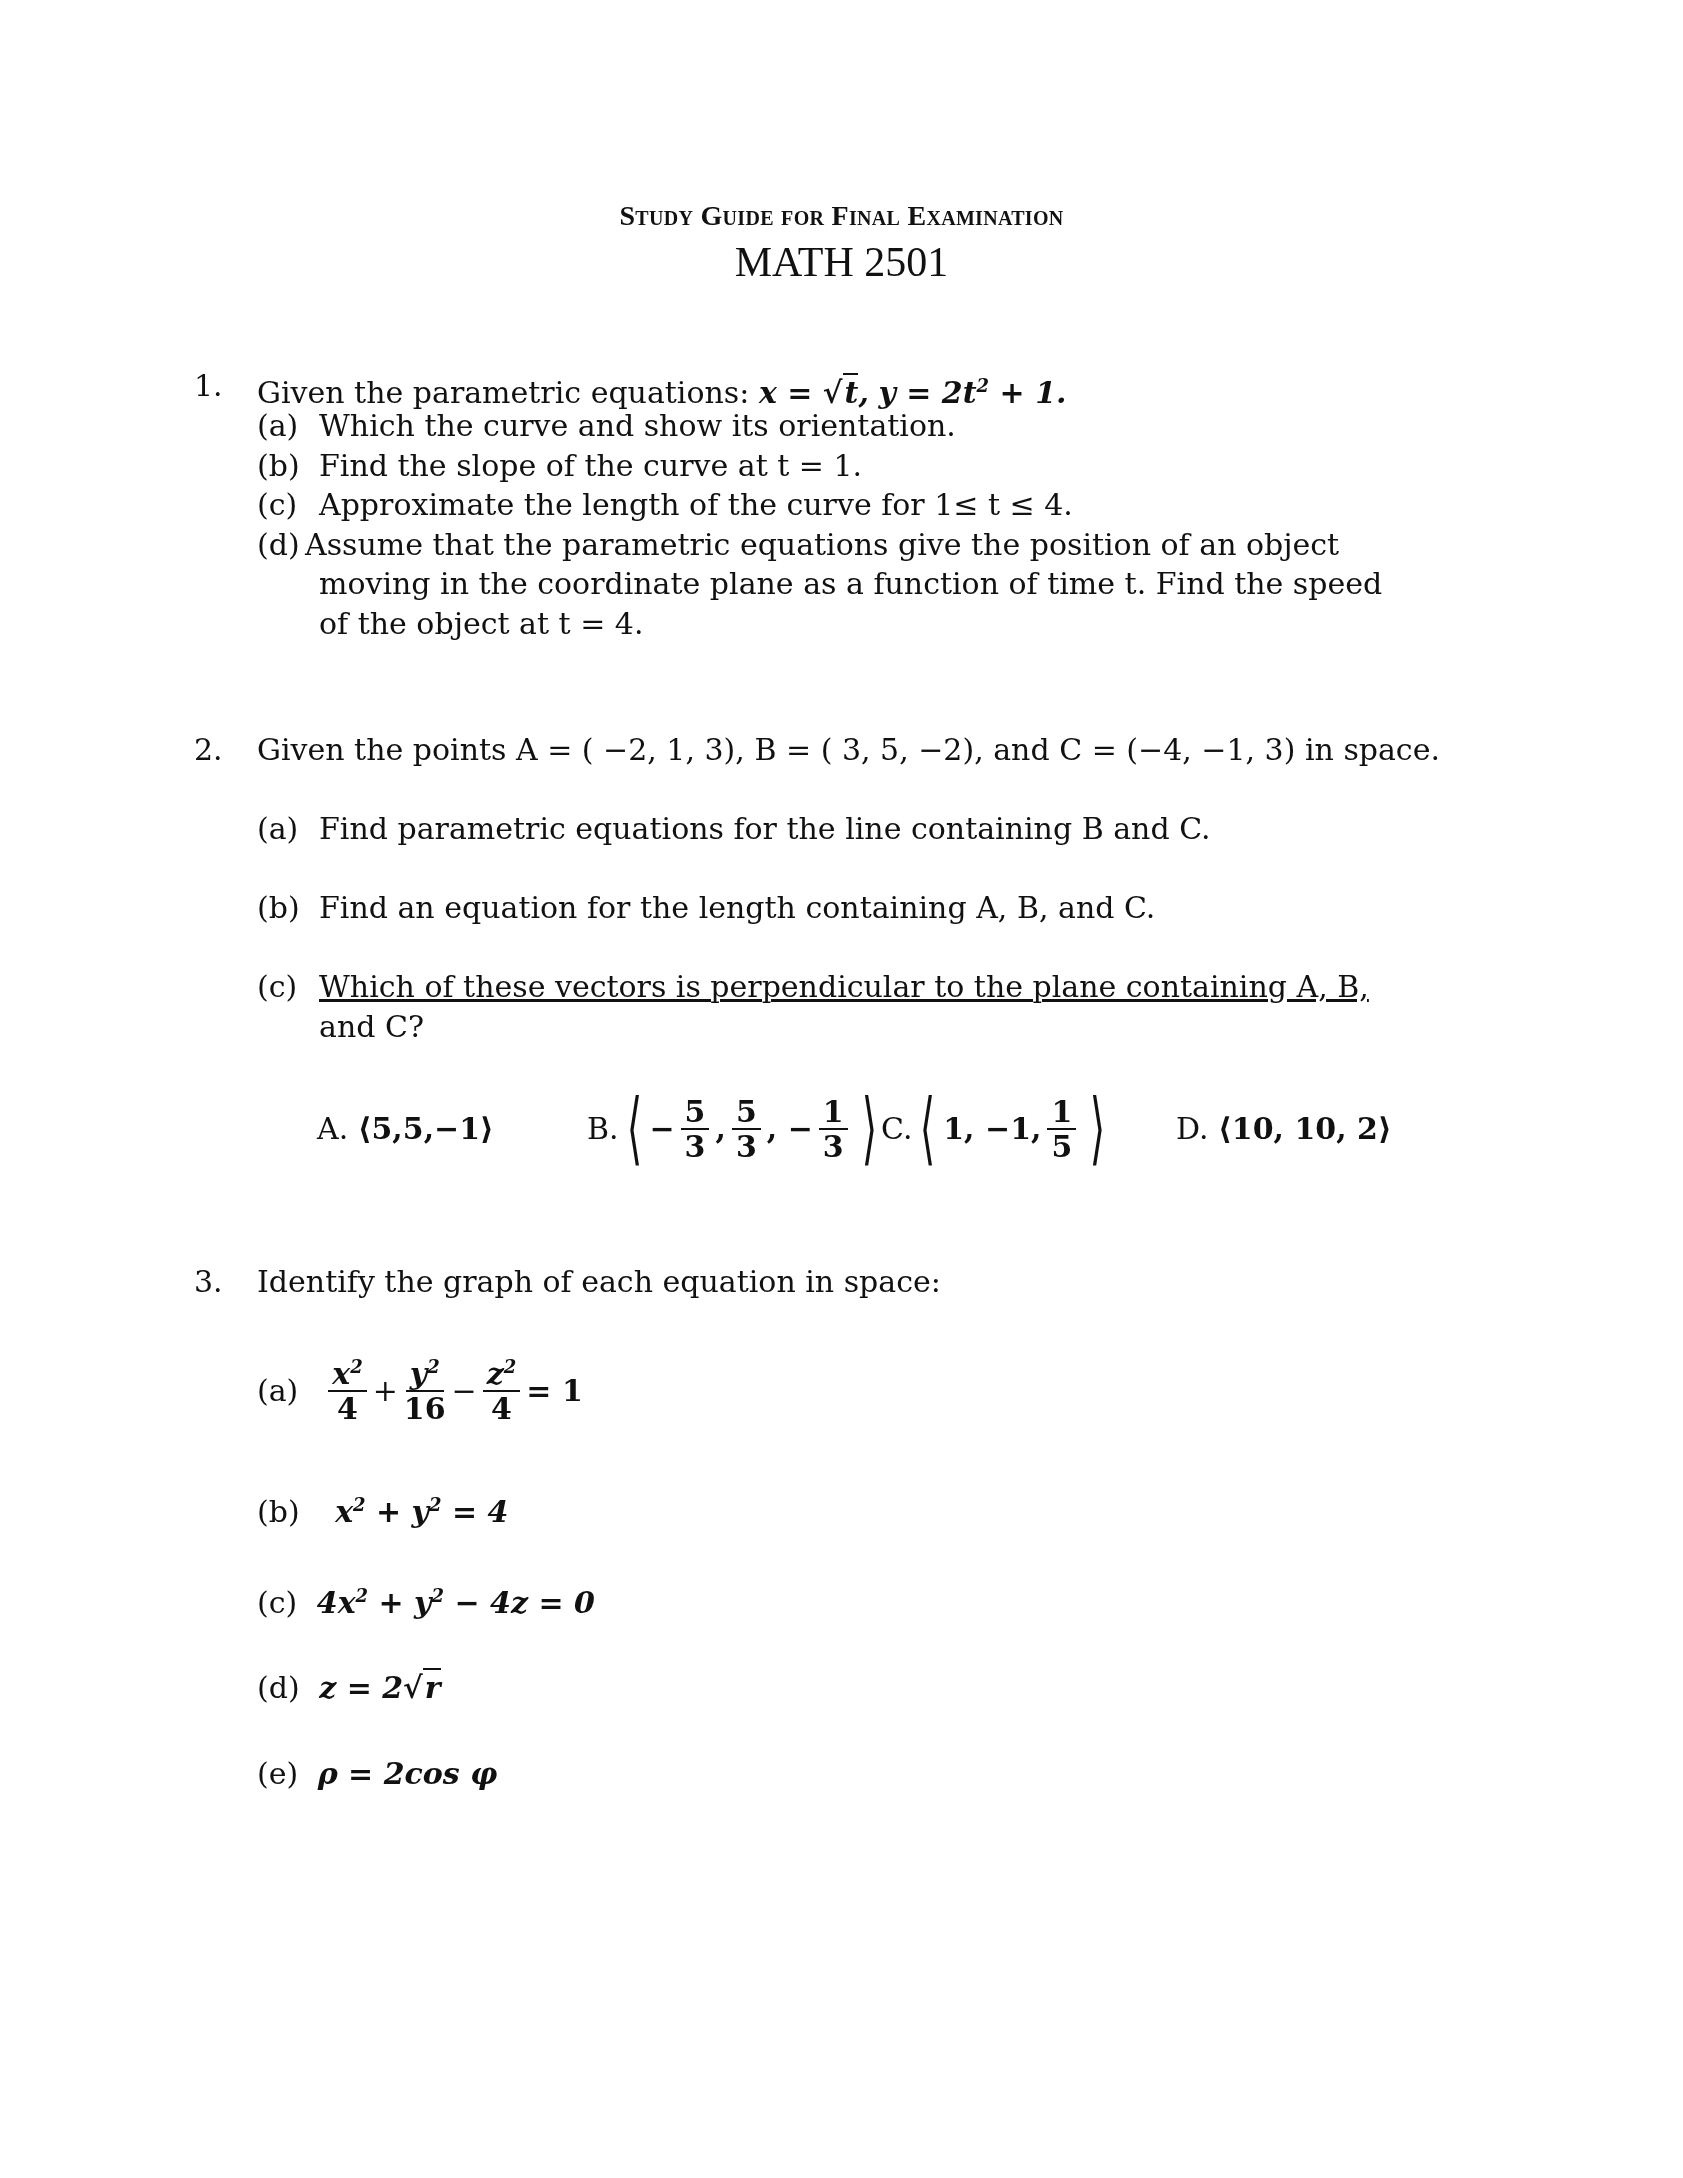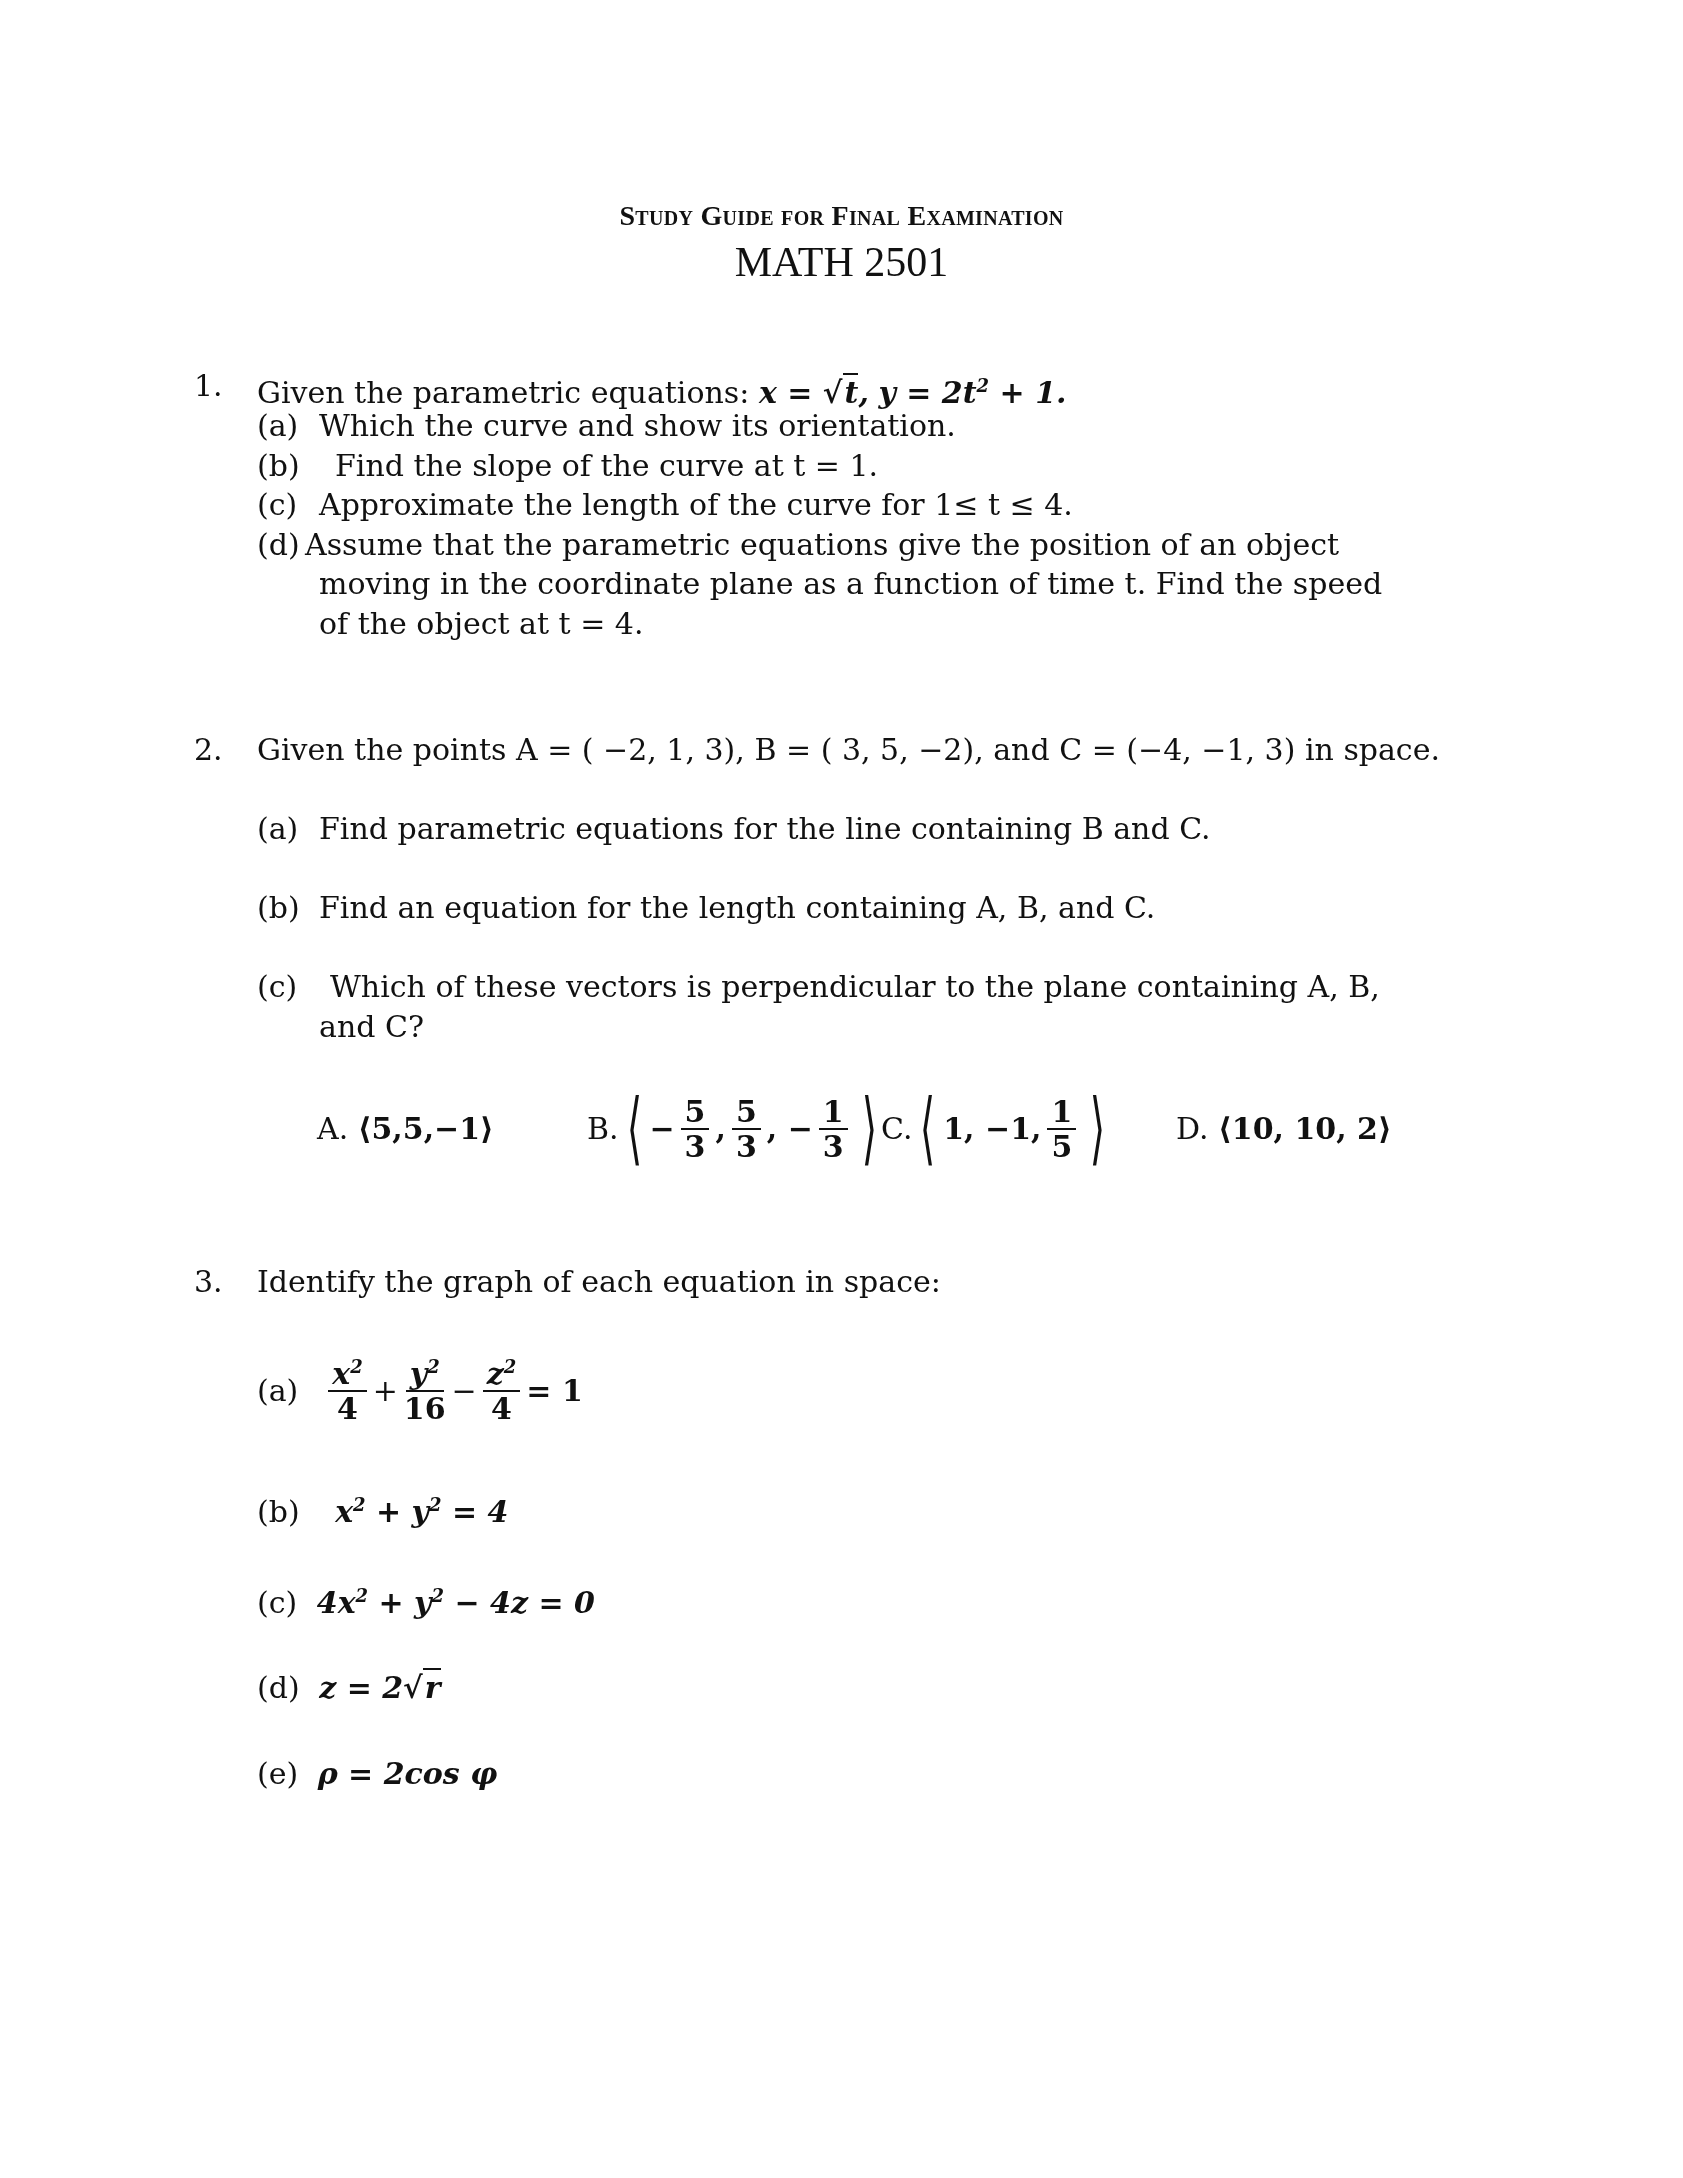--- a/index.html
+++ b/index.html
@@ -28,36 +28,36 @@
 
 <div class="abs txt" style="left:194px;top:366px;">1.</div>
 <div class="abs txt" style="left:257px;top:366px;">
   <span>Given the parametric equations:</span>
   <span class="mi">x = √<span class="sqrt">t</span>,</span>
   <span class="mi">y = 2t<sup>2</sup> + 1.</span>
 </div>
 <div class="abs txt" style="left:257px;top:406px;">(a)</div>
 <div class="abs txt" style="left:319px;top:406px;">Which the curve and show its orientation.</div>
 <div class="abs txt" style="left:257px;top:446px;">(b)</div>
-<div class="abs txt" style="left:319px;top:446px;margin-left:16px;">Find the slope of the curve at t = 1.</div>
+<div class="abs txt" style="left:319px;top:446px;">Find the slope of the curve at t = 1.</div>
 <div class="abs txt" style="left:257px;top:485px;">(c)</div>
 <div class="abs txt" style="left:319px;top:485px;">Approximate the length of the curve for 1≤ t ≤ 4.</div>
 <div class="abs txt" style="left:257px;top:525px;">(d)</div>
 <div class="abs txt" style="left:305px;top:525px;">Assume that the parametric equations give the position of an object</div>
 <div class="abs txt" style="left:319px;top:564px;">moving in the coordinate plane as a function of time t.  Find the speed</div>
 <div class="abs txt" style="left:319px;top:604px;">of the object at t = 4.</div>
 
 <div class="abs txt" style="left:194px;top:730px;">2.</div>
 <div class="abs txt" style="left:257px;top:730px;">Given the points A = ( −2, 1, 3), B = ( 3, 5, −2), and C = (−4, −1, 3) in space.</div>
 <div class="abs txt" style="left:257px;top:809px;">(a)</div>
 <div class="abs txt" style="left:319px;top:809px;">Find parametric equations for the line containing B and C.</div>
 <div class="abs txt" style="left:257px;top:888px;">(b)</div>
 <div class="abs txt" style="left:319px;top:888px;">Find an equation for the length containing A, B, and C.</div>
 <div class="abs txt" style="left:257px;top:967px;">(c)</div>
-<div class="abs txt" style="left:330px;top:967px;">Which of these vectors is perpendicular to the plane containing A, B,</div>
+<div class="abs txt" style="left:319px;top:967px;text-decoration:underline;">Which of these vectors is perpendicular to the plane containing A, B,</div>
 <div class="abs txt" style="left:319px;top:1007px;">and C?</div>
 
 <div class="abs txt" style="left:317px;top:1109px;">
   <span>A.</span>
   <span class="m">⟨5,5,−1⟩</span>
 </div>
 <div class="abs txt" style="left:587px;top:1079px;display:flex;align-items:center;height:99px;">
   <span>B.</span>
   <span class="vec">
     <span class="big">⟨</span>−<span class="frac">

